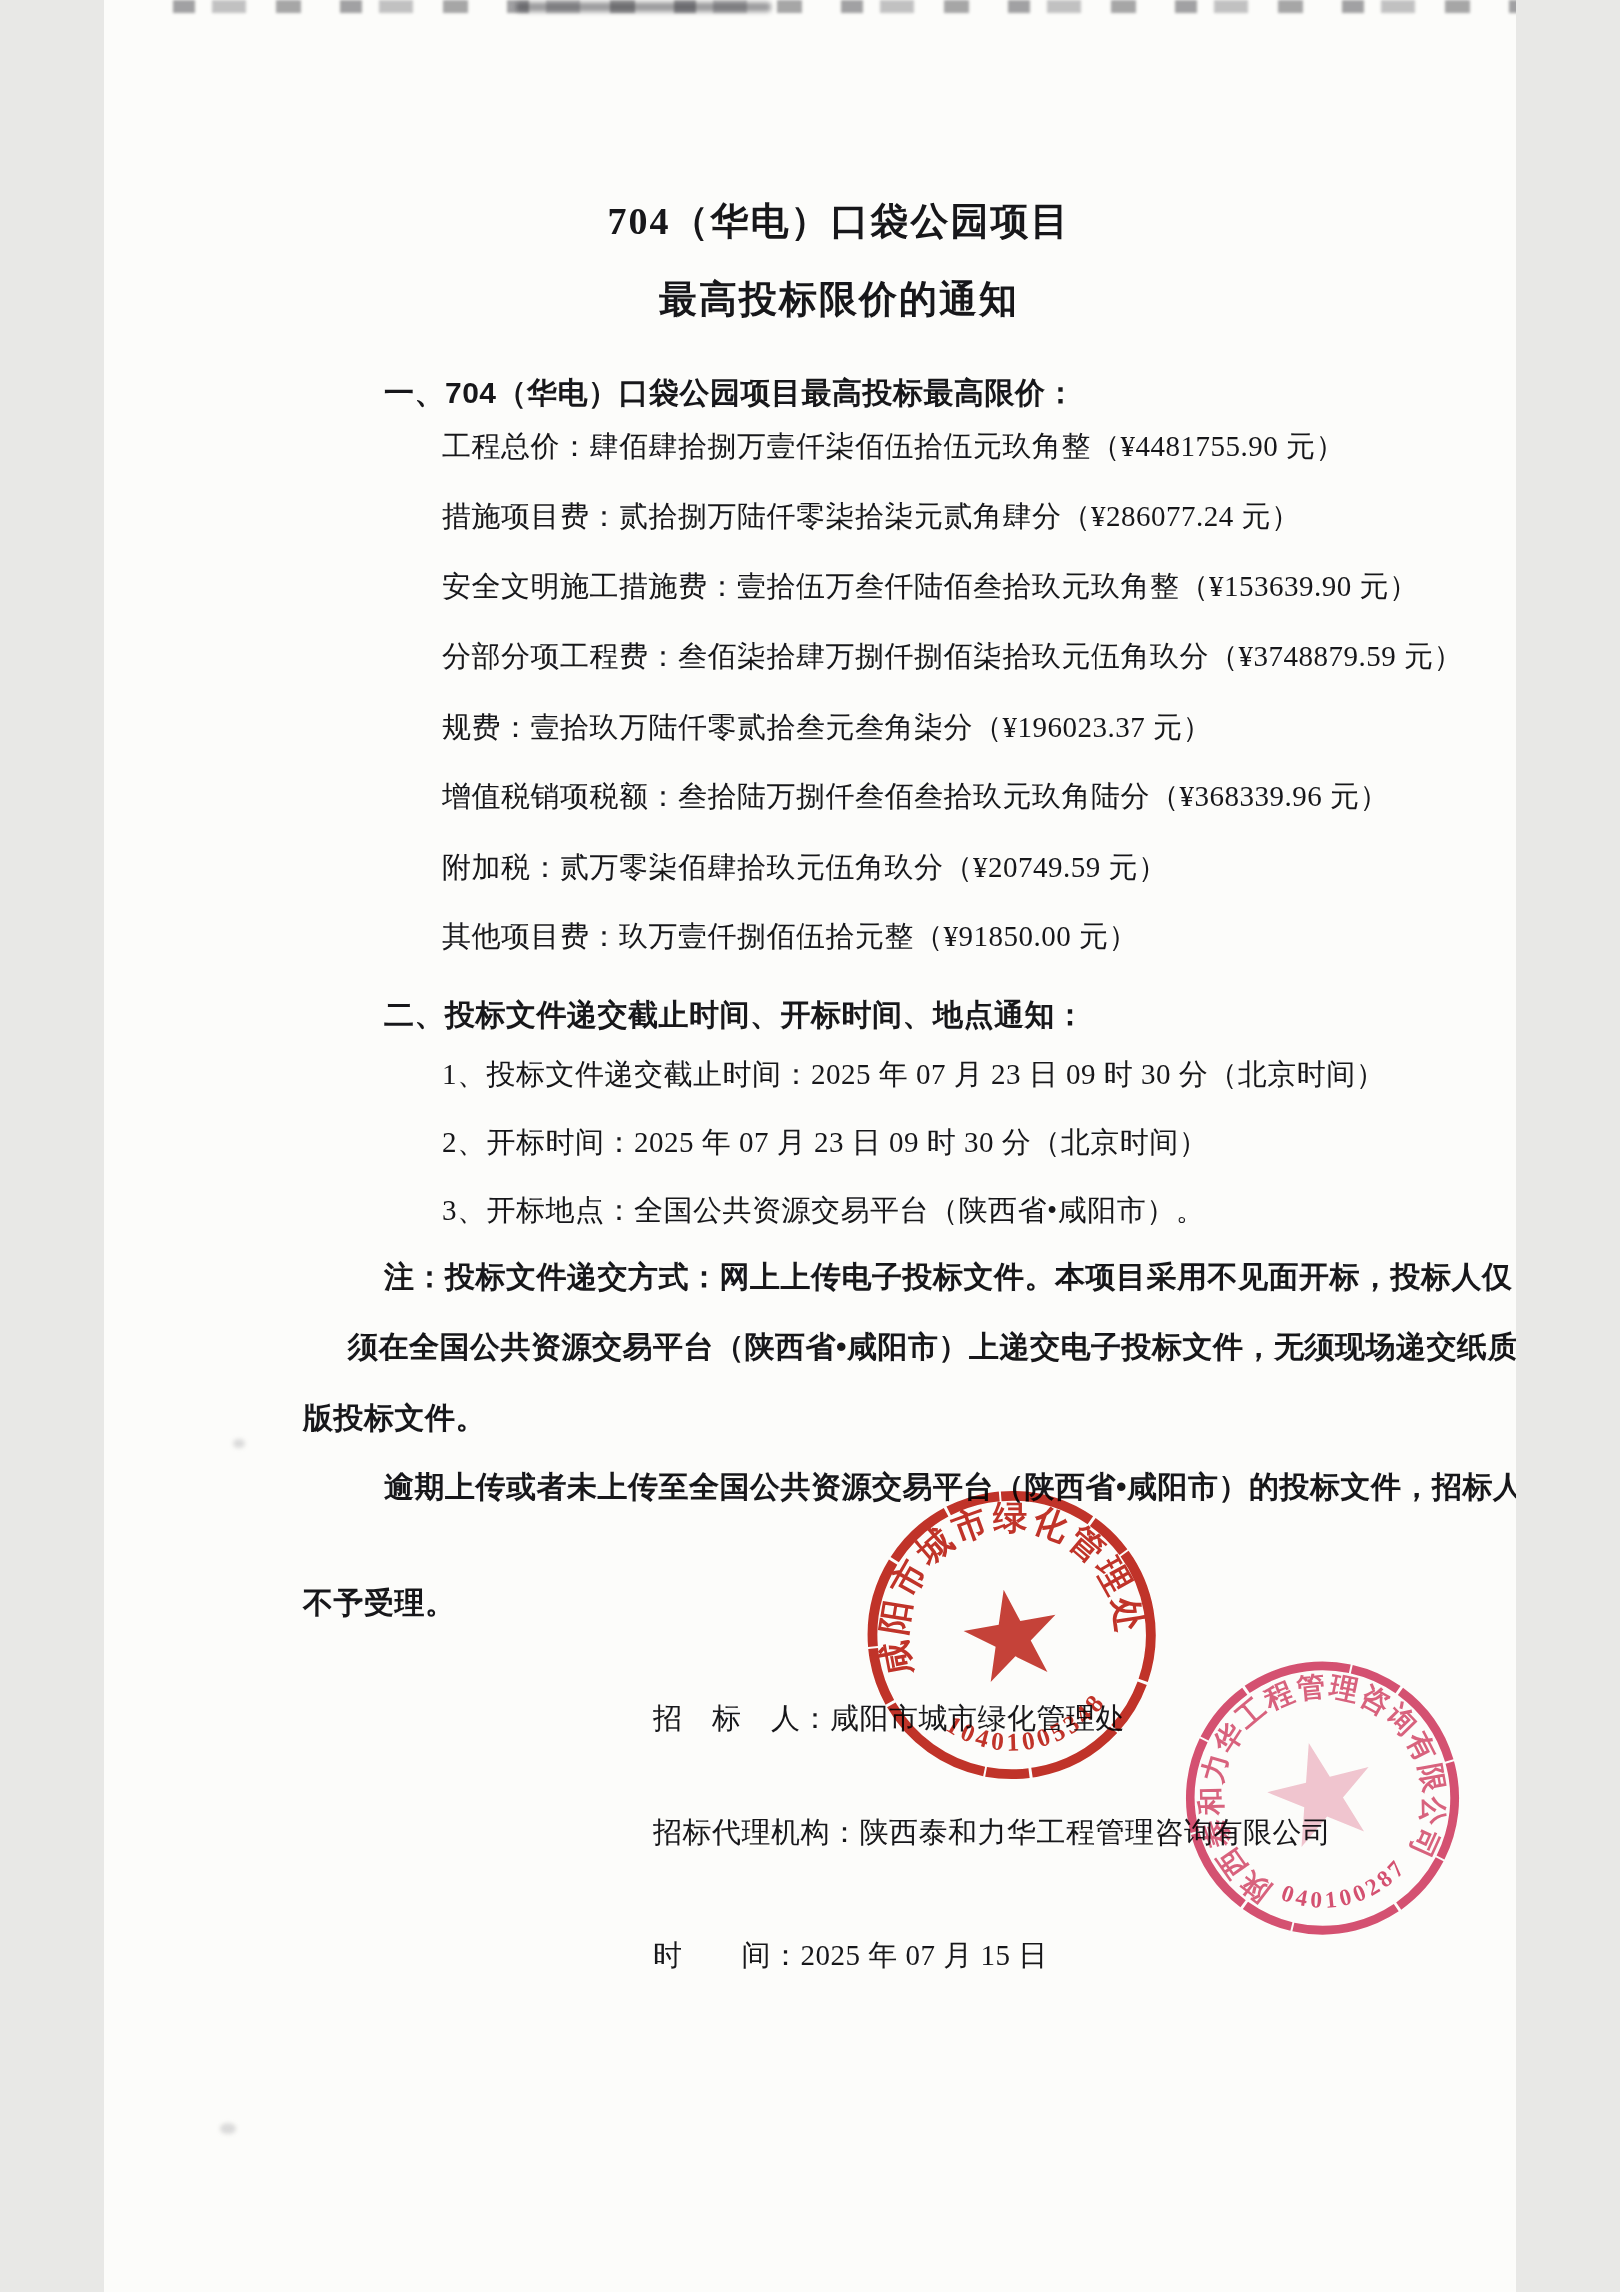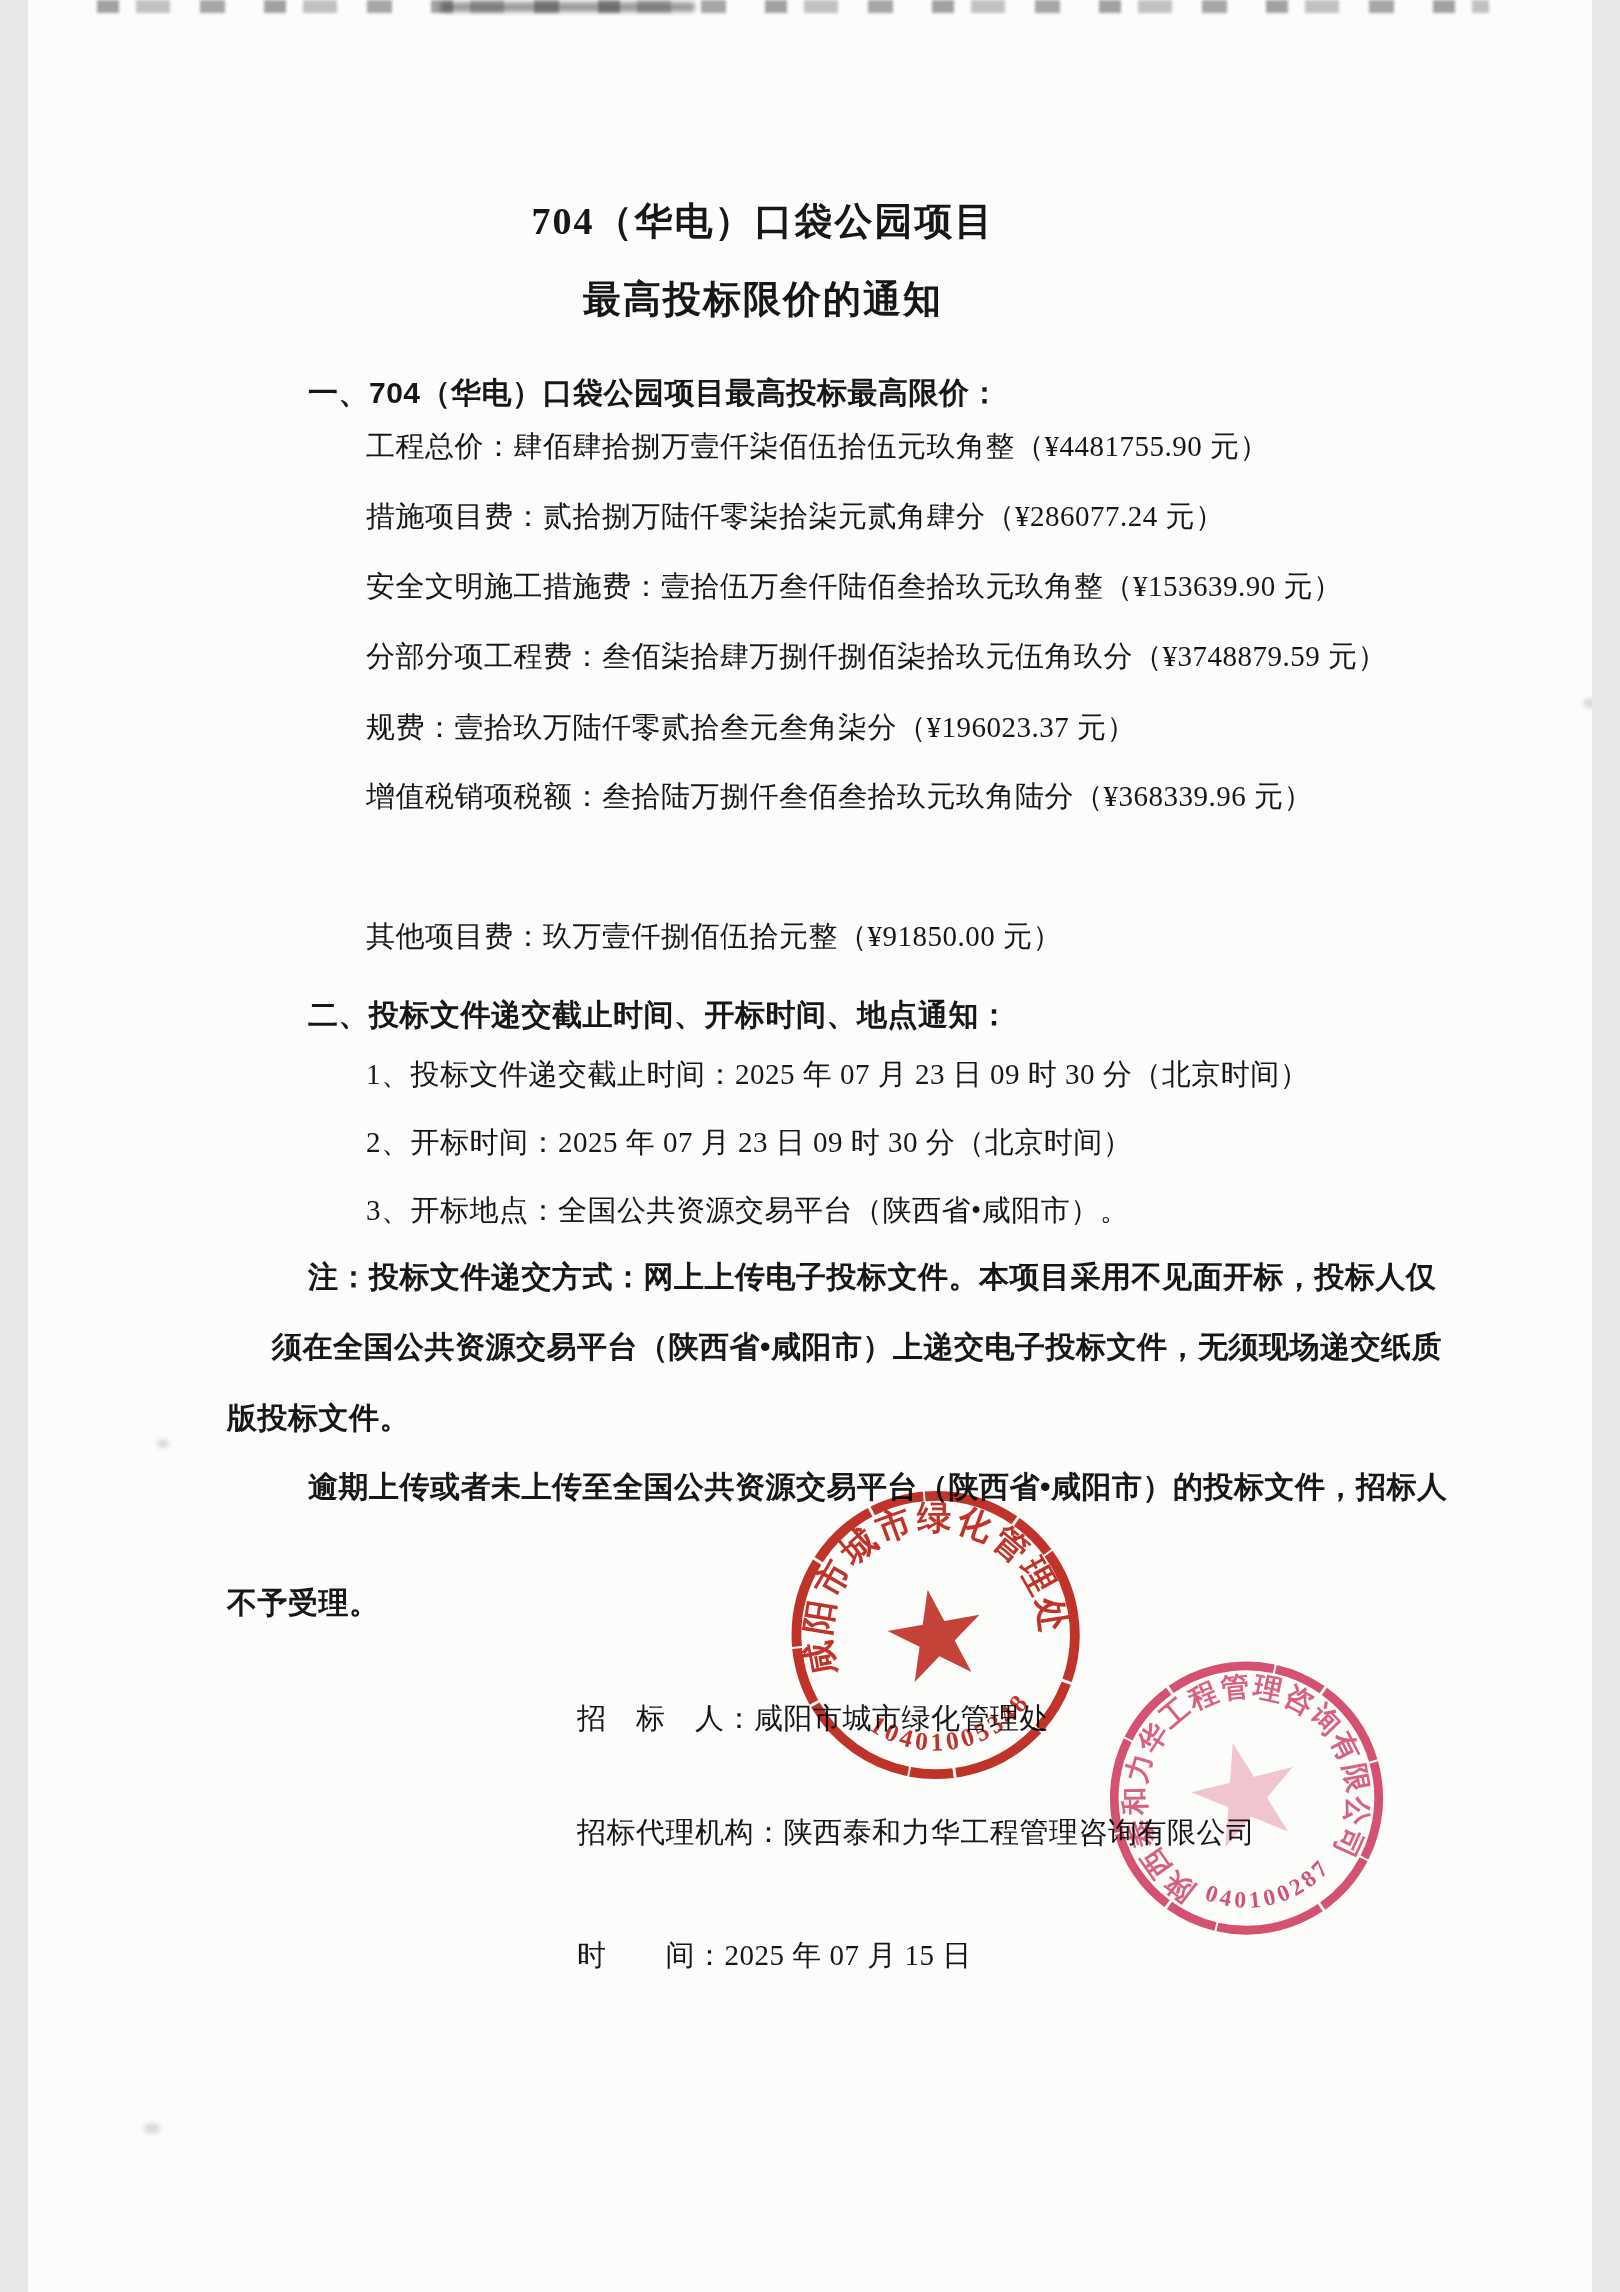--- a/index.html
+++ b/index.html
@@ -1,17 +1,17 @@
 <!DOCTYPE html>
 <html><head>
 <meta charset="utf-8">
 <style>
   html,body{margin:0;padding:0;background:#e8e8e6;}
   .page{
-    position:relative; width:1564px; height:2293px; margin:0 auto;
+    position:relative; width:1412px; height:2293px; margin:0 auto;
     background:#fcfcfa; overflow:hidden;
     font-family:"Liberation Serif","DejaVu Serif",serif; color:#17171a;
   }
   .line{position:absolute; white-space:nowrap; line-height:1.2;}
   .serif{font-family:"Liberation Serif","DejaVu Serif",serif; font-size:29px; font-weight:500; letter-spacing:0.5px;text-align:center;}
   .title{font-family:"Liberation Serif","DejaVu Serif",serif; font-weight:700; font-size:38px; letter-spacing:2px;}
   .heading{font-family:"Liberation Sans","DejaVu Sans",sans-serif; font-weight:700; font-size:30px; letter-spacing:0.5px;margin-top:12px;}
   .note{font-family:"Liberation Sans","DejaVu Sans",sans-serif; font-weight:700; font-size:30px; letter-spacing:0.5px;}
   .titlebox{position:absolute; left:196px; width:1078px; text-align:center;}
   .stamp{position:absolute; mix-blend-mode:multiply;}
@@ -48,20 +48,21 @@
   <div class="titlebox title" style="top:274px;">最高投标限价的通知</div>
 
   <div class="line heading" style="left:280px; top:363px;">一、704（华电）口袋公园项目最高投标最高限价：</div>
 
   <div class="line serif" style="left:338px; top:429px;">工程总价：肆佰肆拾捌万壹仟柒佰伍拾伍元玖角整（¥4481755.90 元）</div>
   <div class="line serif" style="left:338px; top:499px;">措施项目费：贰拾捌万陆仟零柒拾柒元贰角肆分（¥286077.24 元）</div>
   <div class="line serif" style="left:338px; top:569px;">安全文明施工措施费：壹拾伍万叁仟陆佰叁拾玖元玖角整（¥153639.90 元）</div>
   <div class="line serif" style="left:338px; top:639px;">分部分项工程费：叁佰柒拾肆万捌仟捌佰柒拾玖元伍角玖分（¥3748879.59 元）</div>
   <div class="line serif" style="left:338px; top:710px;">规费：壹拾玖万陆仟零贰拾叁元叁角柒分（¥196023.37 元）</div>
   <div class="line serif" style="left:338px; top:779px;">增值税销项税额：叁拾陆万捌仟叁佰叁拾玖元玖角陆分（¥368339.96 元）</div>
+  <div class="line serif" style="left:338px; top:850px;">附加税：贰万零柒佰肆拾玖元伍角玖分（¥20749.59 元）</div>
   <div class="line serif" style="left:338px; top:919px;">其他项目费：玖万壹仟捌佰伍拾元整（¥91850.00 元）</div>
 
   <div class="line heading" style="left:280px; top:985px;">二、投标文件递交截止时间、开标时间、地点通知：</div>
 
   <div class="line serif" style="left:338px; top:1057px;">1、投标文件递交截止时间：2025 年 07 月 23 日 09 时 30 分（北京时间）</div>
   <div class="line serif" style="left:338px; top:1125px;">2、开标时间：2025 年 07 月 23 日 09 时 30 分（北京时间）</div>
   <div class="line serif" style="left:338px; top:1193px;">3、开标地点：全国公共资源交易平台（陕西省•咸阳市）。</div>
 
   <div class="line note" style="left:280px; top:1259px;">注：投标文件递交方式：网上上传电子投标文件。本项目采用不见面开标，投标人仅</div>
   <div class="line note" style="left:199px; top:1329px;margin-left:45px;">须在全国公共资源交易平台（陕西省•咸阳市）上递交电子投标文件，无须现场递交纸质</div>

